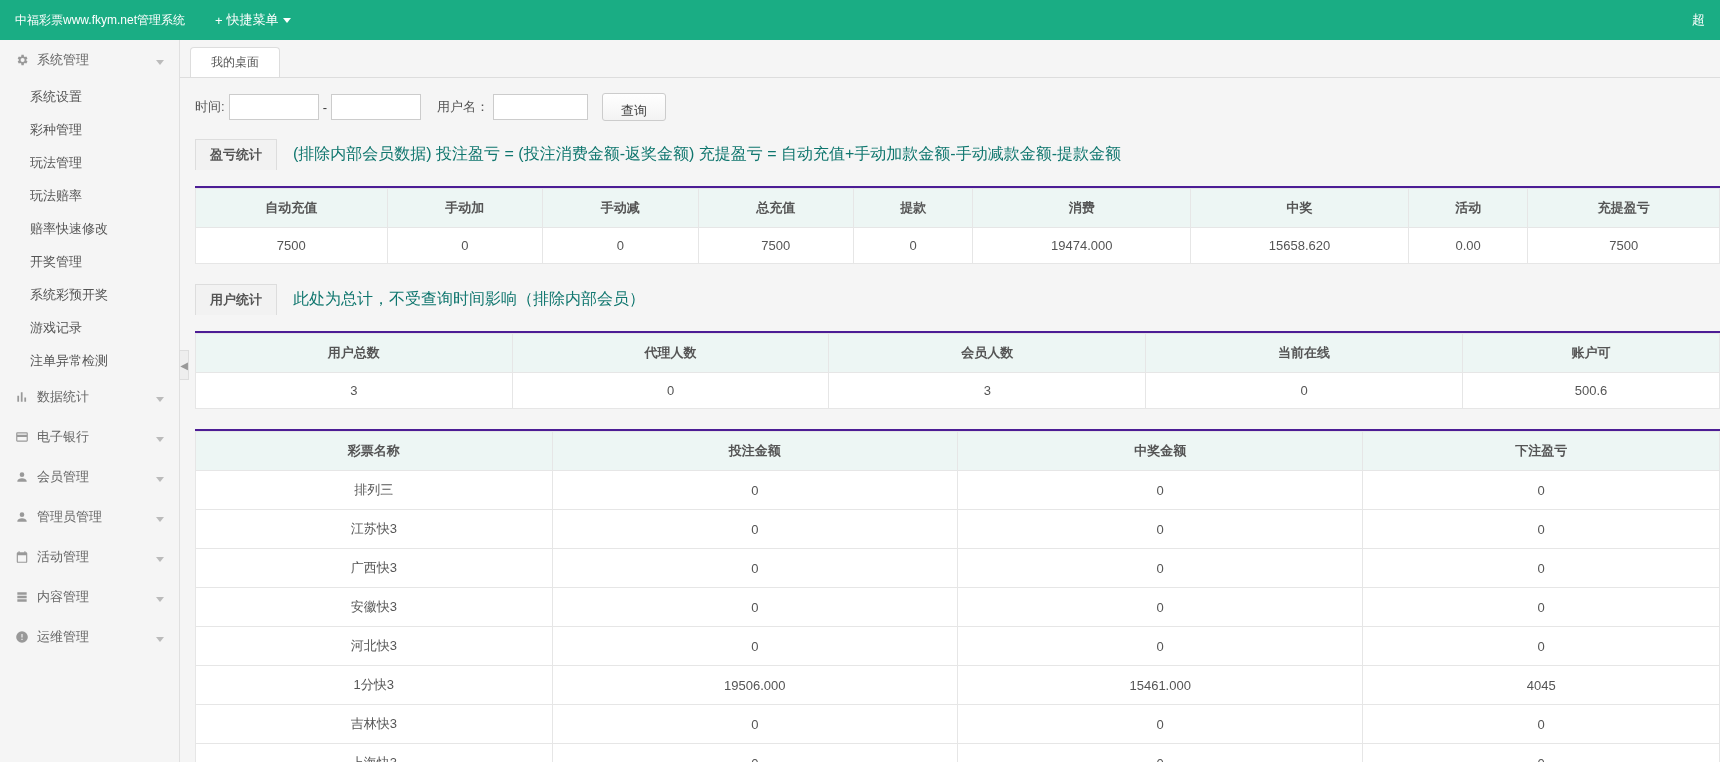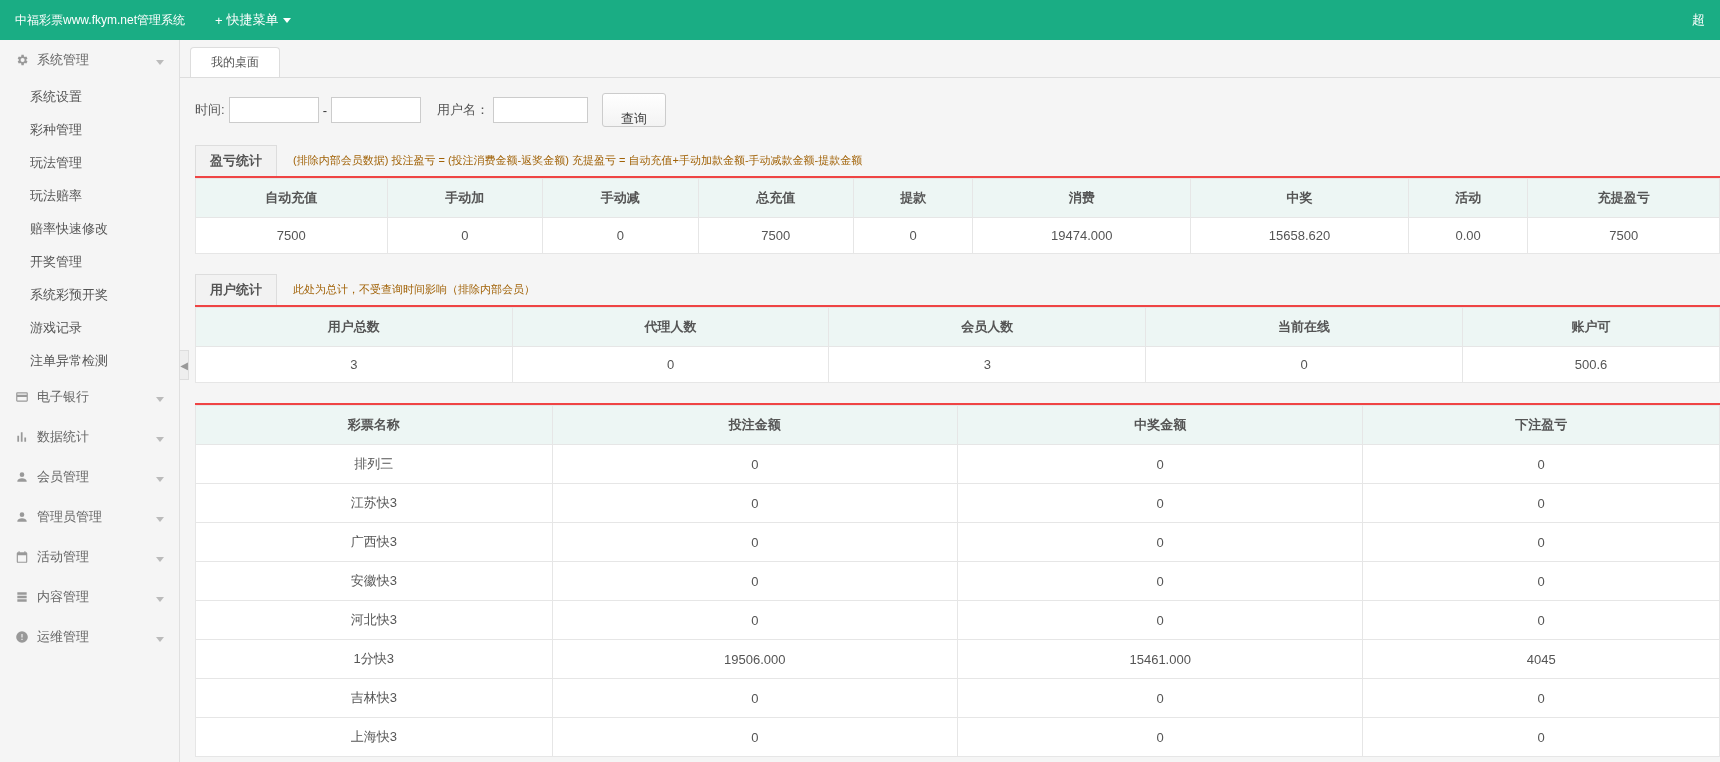--- a/index.html
+++ b/index.html
@@ -22,25 +22,25 @@
     
     .main { flex:1; min-width:0; background:#f5f5f5; }
     .tabs { height:30px; display:flex; align-items:flex-end; padding-left:10px; margin-top:8px; border-bottom:1px solid #ddd; }
     .tab { background:#fff; border:1px solid #ddd; border-bottom:none; border-radius:4px 4px 0 0; padding:6px 20px; font-size:12px; color:#555; cursor:pointer; }
     .content { padding:15px 0 15px 15px; }
     .filter-row { display:flex; align-items:center; gap:4px; margin-bottom:18px; font-size:13px; }
     .filter-row label { color:#555; }
     .filter-row input[type=text] { height:26px; border:1px solid #ccc; padding:0 6px; font-size:13px; }
     .filter-row .date { width:90px; }
     .filter-row .uname { width:95px; }
-    .btn { height:28px; padding:16px 18px; border:1px solid #ccc; background:linear-gradient(#fff,#f3f3f3); border-radius:3px; cursor:pointer; font-size:13px; color:#444; }
-    .section-head { display:flex; align-items:center; margin-bottom:0; }
+    .btn { height:28px; padding:8px 18px; border:1px solid #ccc; background:linear-gradient(#fff,#f3f3f3); border-radius:3px; cursor:pointer; font-size:13px; color:#444; }
+    .section-head { display:flex; align-items:center; margin-bottom:16px; }
     .section-tag { background:#f2f2f2; border:1px solid #ddd; border-bottom:none; padding:6px 14px; font-size:13px; color:#555; font-weight:bold; }
-    .section-note { margin-left:16px; color:#a16207; font-size:11px; }
-    .tbl-wrap { border-top:2px solid #ef4444; margin-bottom:20px; overflow-x:auto; }
+    .section-note { margin-left:16px; color:#0f766e; font-size:16px; }
+    .tbl-wrap { border-top:2px solid #4c1d95; margin-bottom:20px; overflow-x:auto; }
     table { border-collapse:collapse; width:100%; min-width:1360px; background:#fff; }
     th, td { border:1px solid #e6e6e6; padding:10px 8px; text-align:center; font-size:13px; white-space:nowrap; }
     th { background:#edf6f4; color:#555; font-weight:bold; }
     td { color:#555; }
     .subtabs { display:flex; gap:22px; padding:8px 0 8px 20px; font-size:13px; }
     .subtabs span { cursor:pointer; color:#555; }
     .subtabs span.active { background:#eee; padding:4px 10px; border-radius:2px; margin:-4px 0; }
     .chev-down { display:inline-block; width:0; height:0; border-left:4px solid transparent; border-right:4px solid transparent; border-top:5px solid #fff; margin-left:4px; vertical-align:middle; }
     .chev-gray { display:inline-block; width:0; height:0; border-left:4px solid transparent; border-right:4px solid transparent; border-top:5px solid #bbb; }
     svg.icn { width:14px; height:14px; fill:#999; }
@@ -77,33 +77,33 @@
           <div class="submenu-item">玩法赔率</div>
           <div class="submenu-item">赔率快速修改</div>
           <div class="submenu-item">开奖管理</div>
           <div class="submenu-item">系统彩预开奖</div>
           <div class="submenu-item">游戏记录</div>
           <div class="submenu-item">注单异常检测</div>
         </div>
         <div class="menu-title">
           <span class="icon">
             <svg class="icn" viewBox="0 0 24 24">
+              <path d="M4 20h3V10H4zm6 0h3V4h-3zm6 0h3v-7h-3z"></path>
+            </svg>
+          </span>
+          <span>数据统计</span>
+          <span class="chev"><span class="chev-gray"></span></span>
+        </div>
+        <div class="menu-title">
+          <span class="icon">
+            <svg class="icn" viewBox="0 0 24 24">
               <path d="M20 4H4a2 2 0 00-2 2v12a2 2 0 002 2h16a2 2 0 002-2V6a2 2 0 00-2-2zm0 14H4v-6h16zm0-10H4V6h16z"></path>
             </svg>
           </span>
           <span>电子银行</span>
-          <span class="chev"><span class="chev-gray"></span></span>
-        </div>
-        <div class="menu-title">
-          <span class="icon">
-            <svg class="icn" viewBox="0 0 24 24">
-              <path d="M4 20h3V10H4zm6 0h3V4h-3zm6 0h3v-7h-3z"></path>
-            </svg>
-          </span>
-          <span>数据统计</span>
           <span class="chev"><span class="chev-gray"></span></span>
         </div>
         <div class="menu-title">
           <span class="icon">
             <svg class="icn" viewBox="0 0 24 24">
               <path d="M12 12a4 4 0 10-4-4 4 4 0 004 4zm0 2c-4 0-8 2-8 5v1h16v-1c0-3-4-5-8-5z"></path>
             </svg>
           </span>
           <span>会员管理</span>
           <span class="chev"><span class="chev-gray"></span></span>

